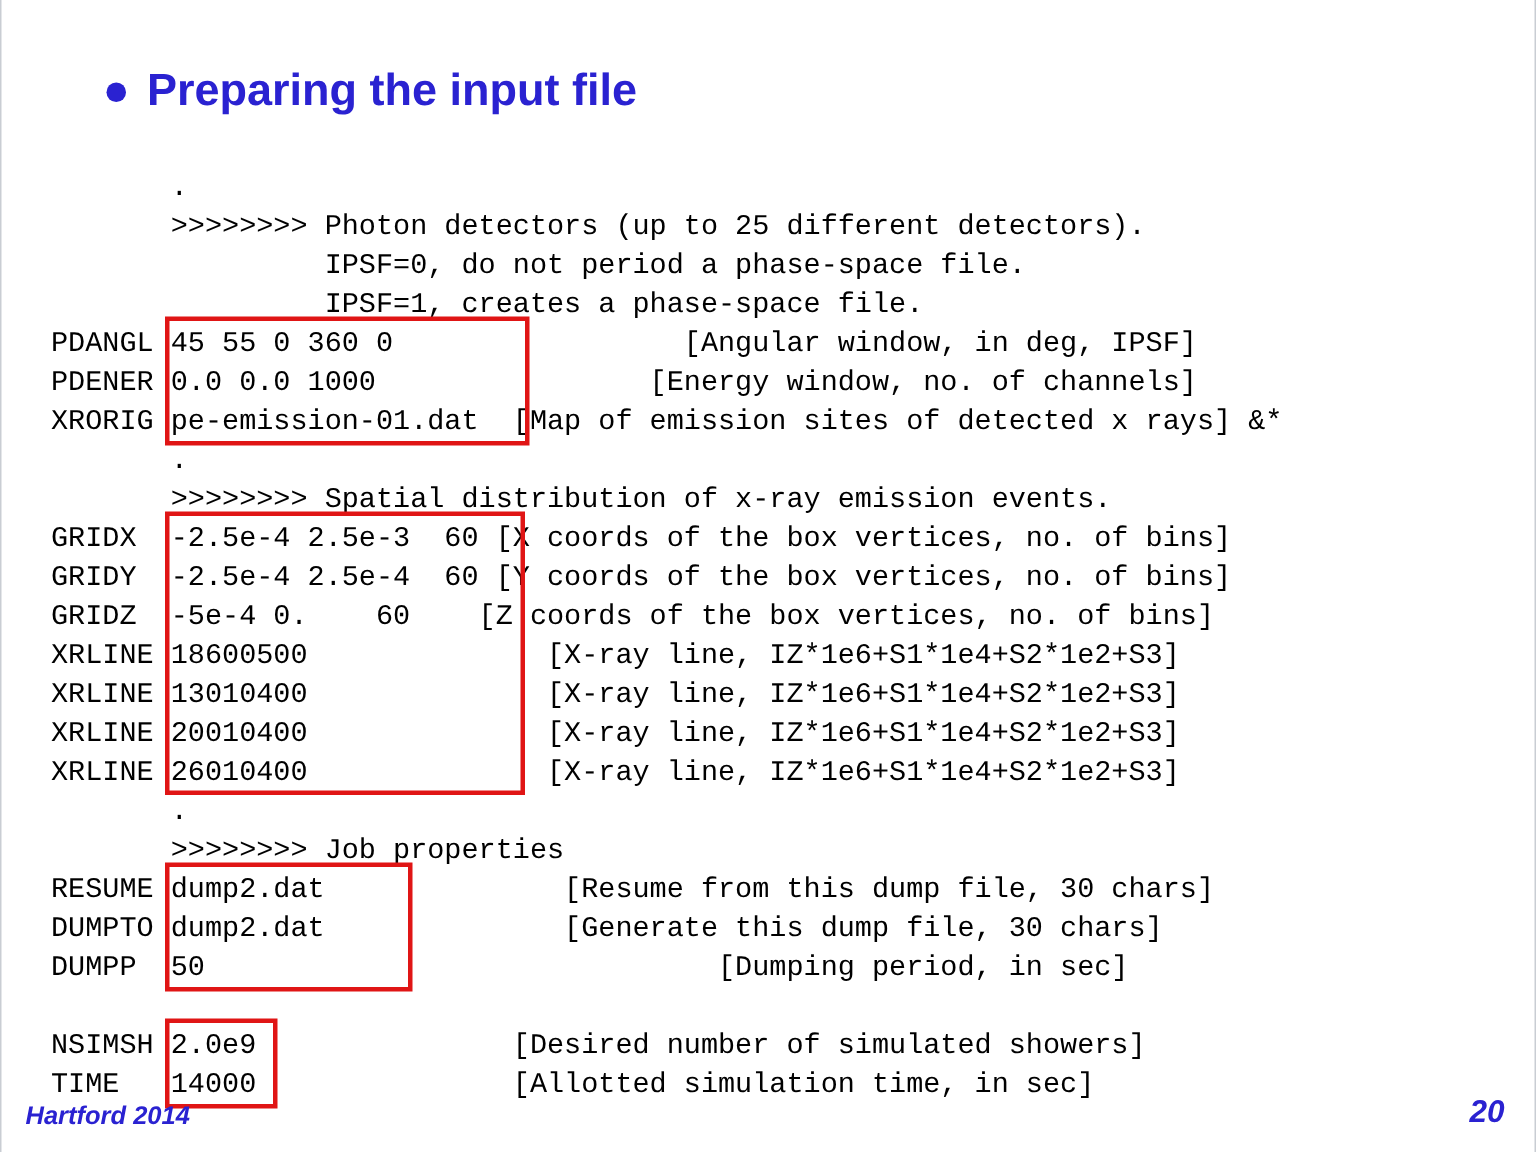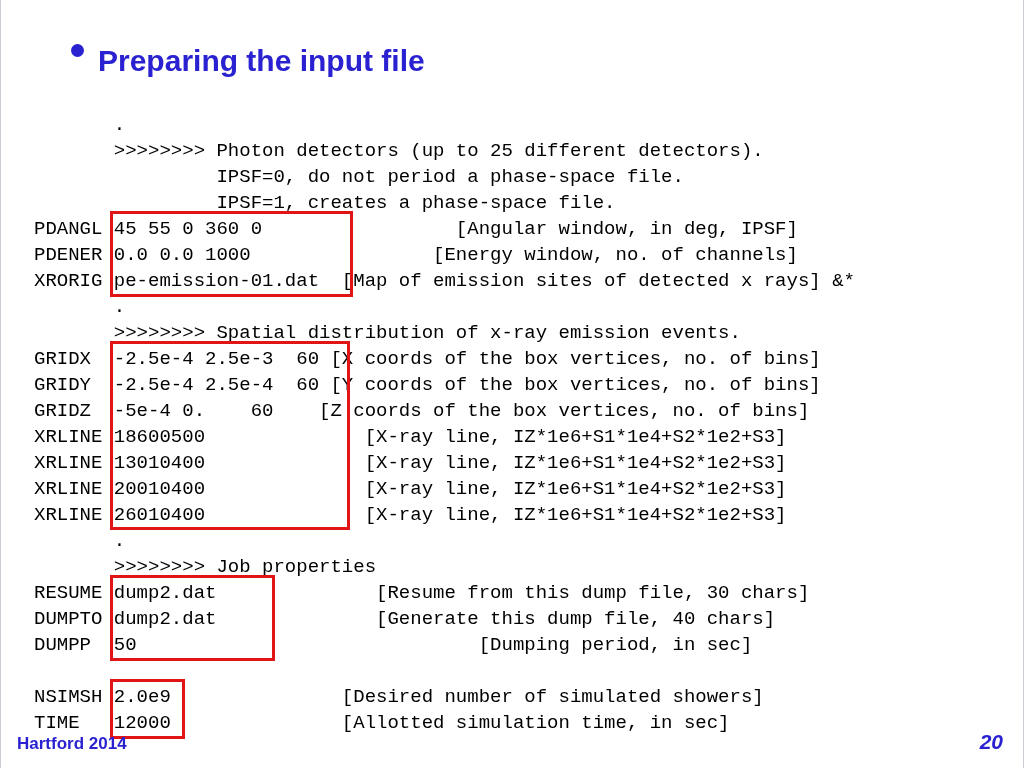--- a/index.html
+++ b/index.html
@@ -18,21 +18,21 @@
     height: 768px;
     border-left: 1px solid #c9cdd3;
     border-right: 1px solid #c9cdd3;
     padding: 0;
   }
   .title-row {
     position: absolute;
     left: 70px;
     top: 44px;
     display: flex;
-    align-items: flex-start;
+    align-items: center;
     gap: 14px;
   }
   .title-bullet {
     width: 13px;
     height: 13px;
     border-radius: 50%;
     background: #2a22d1;
     flex: none;
   }
   .title-text {
@@ -58,20 +58,21 @@
     box-sizing: border-box;
     background: transparent;
   }
   .footer-left {
     position: absolute;
     left: 16px;
     bottom: 14px;
     color: #2a22d1;
     font-family: Arial, Helvetica, sans-serif;
     font-size: 17px;
+    font-style: italic;
     font-weight: 700;
   }
   .footer-right {
     position: absolute;
     right: 20px;
     bottom: 14px;
     color: #2a22d1;
     font-family: Arial, Helvetica, sans-serif;
     font-size: 21px;
     font-style: italic;
@@ -100,25 +101,25 @@
 <span>GRIDX  -2.5e-4 2.5e-3  60 [X coords of the box vertices, no. of bins]</span>
 <span>GRIDY  -2.5e-4 2.5e-4  60 [Y coords of the box vertices, no. of bins]</span>
 <span>GRIDZ  -5e-4 0.    60    [Z coords of the box vertices, no. of bins]</span>
 <span>XRLINE 18600500              [X-ray line, IZ*1e6+S1*1e4+S2*1e2+S3]</span>
 <span>XRLINE 13010400              [X-ray line, IZ*1e6+S1*1e4+S2*1e2+S3]</span>
 <span>XRLINE 20010400              [X-ray line, IZ*1e6+S1*1e4+S2*1e2+S3]</span>
 <span>XRLINE 26010400              [X-ray line, IZ*1e6+S1*1e4+S2*1e2+S3]</span>
 <span>       .</span>
 <span>       &gt;&gt;&gt;&gt;&gt;&gt;&gt;&gt; Job properties</span>
 <span>RESUME dump2.dat              [Resume from this dump file, 30 chars]</span>
-<span>DUMPTO dump2.dat              [Generate this dump file, 40 chars]</span>
+<span>DUMPTO dump2.dat              [Generate this dump file, 30 chars]</span>
 <span>DUMPP  50                              [Dumping period, in sec]</span>
 <span></span>
 <span>NSIMSH 2.0e9               [Desired number of simulated showers]</span>
-<span>TIME   12000               [Allotted simulation time, in sec]</span></div>
+<span>TIME   14000               [Allotted simulation time, in sec]</span></div>
 
   <div class="redbox" style="left:109px; top:211px; width:243px; height:86px;"></div>
 
   <div class="redbox" style="left:109px; top:341px; width:240px; height:189px;"></div>
 
   <div class="redbox" style="left:109px; top:575px; width:165px; height:86px;"></div>
 
   <div class="redbox" style="left:109px; top:679px; width:75px; height:60px;"></div>
 
   <div class="footer-left">Hartford 2014</div>

